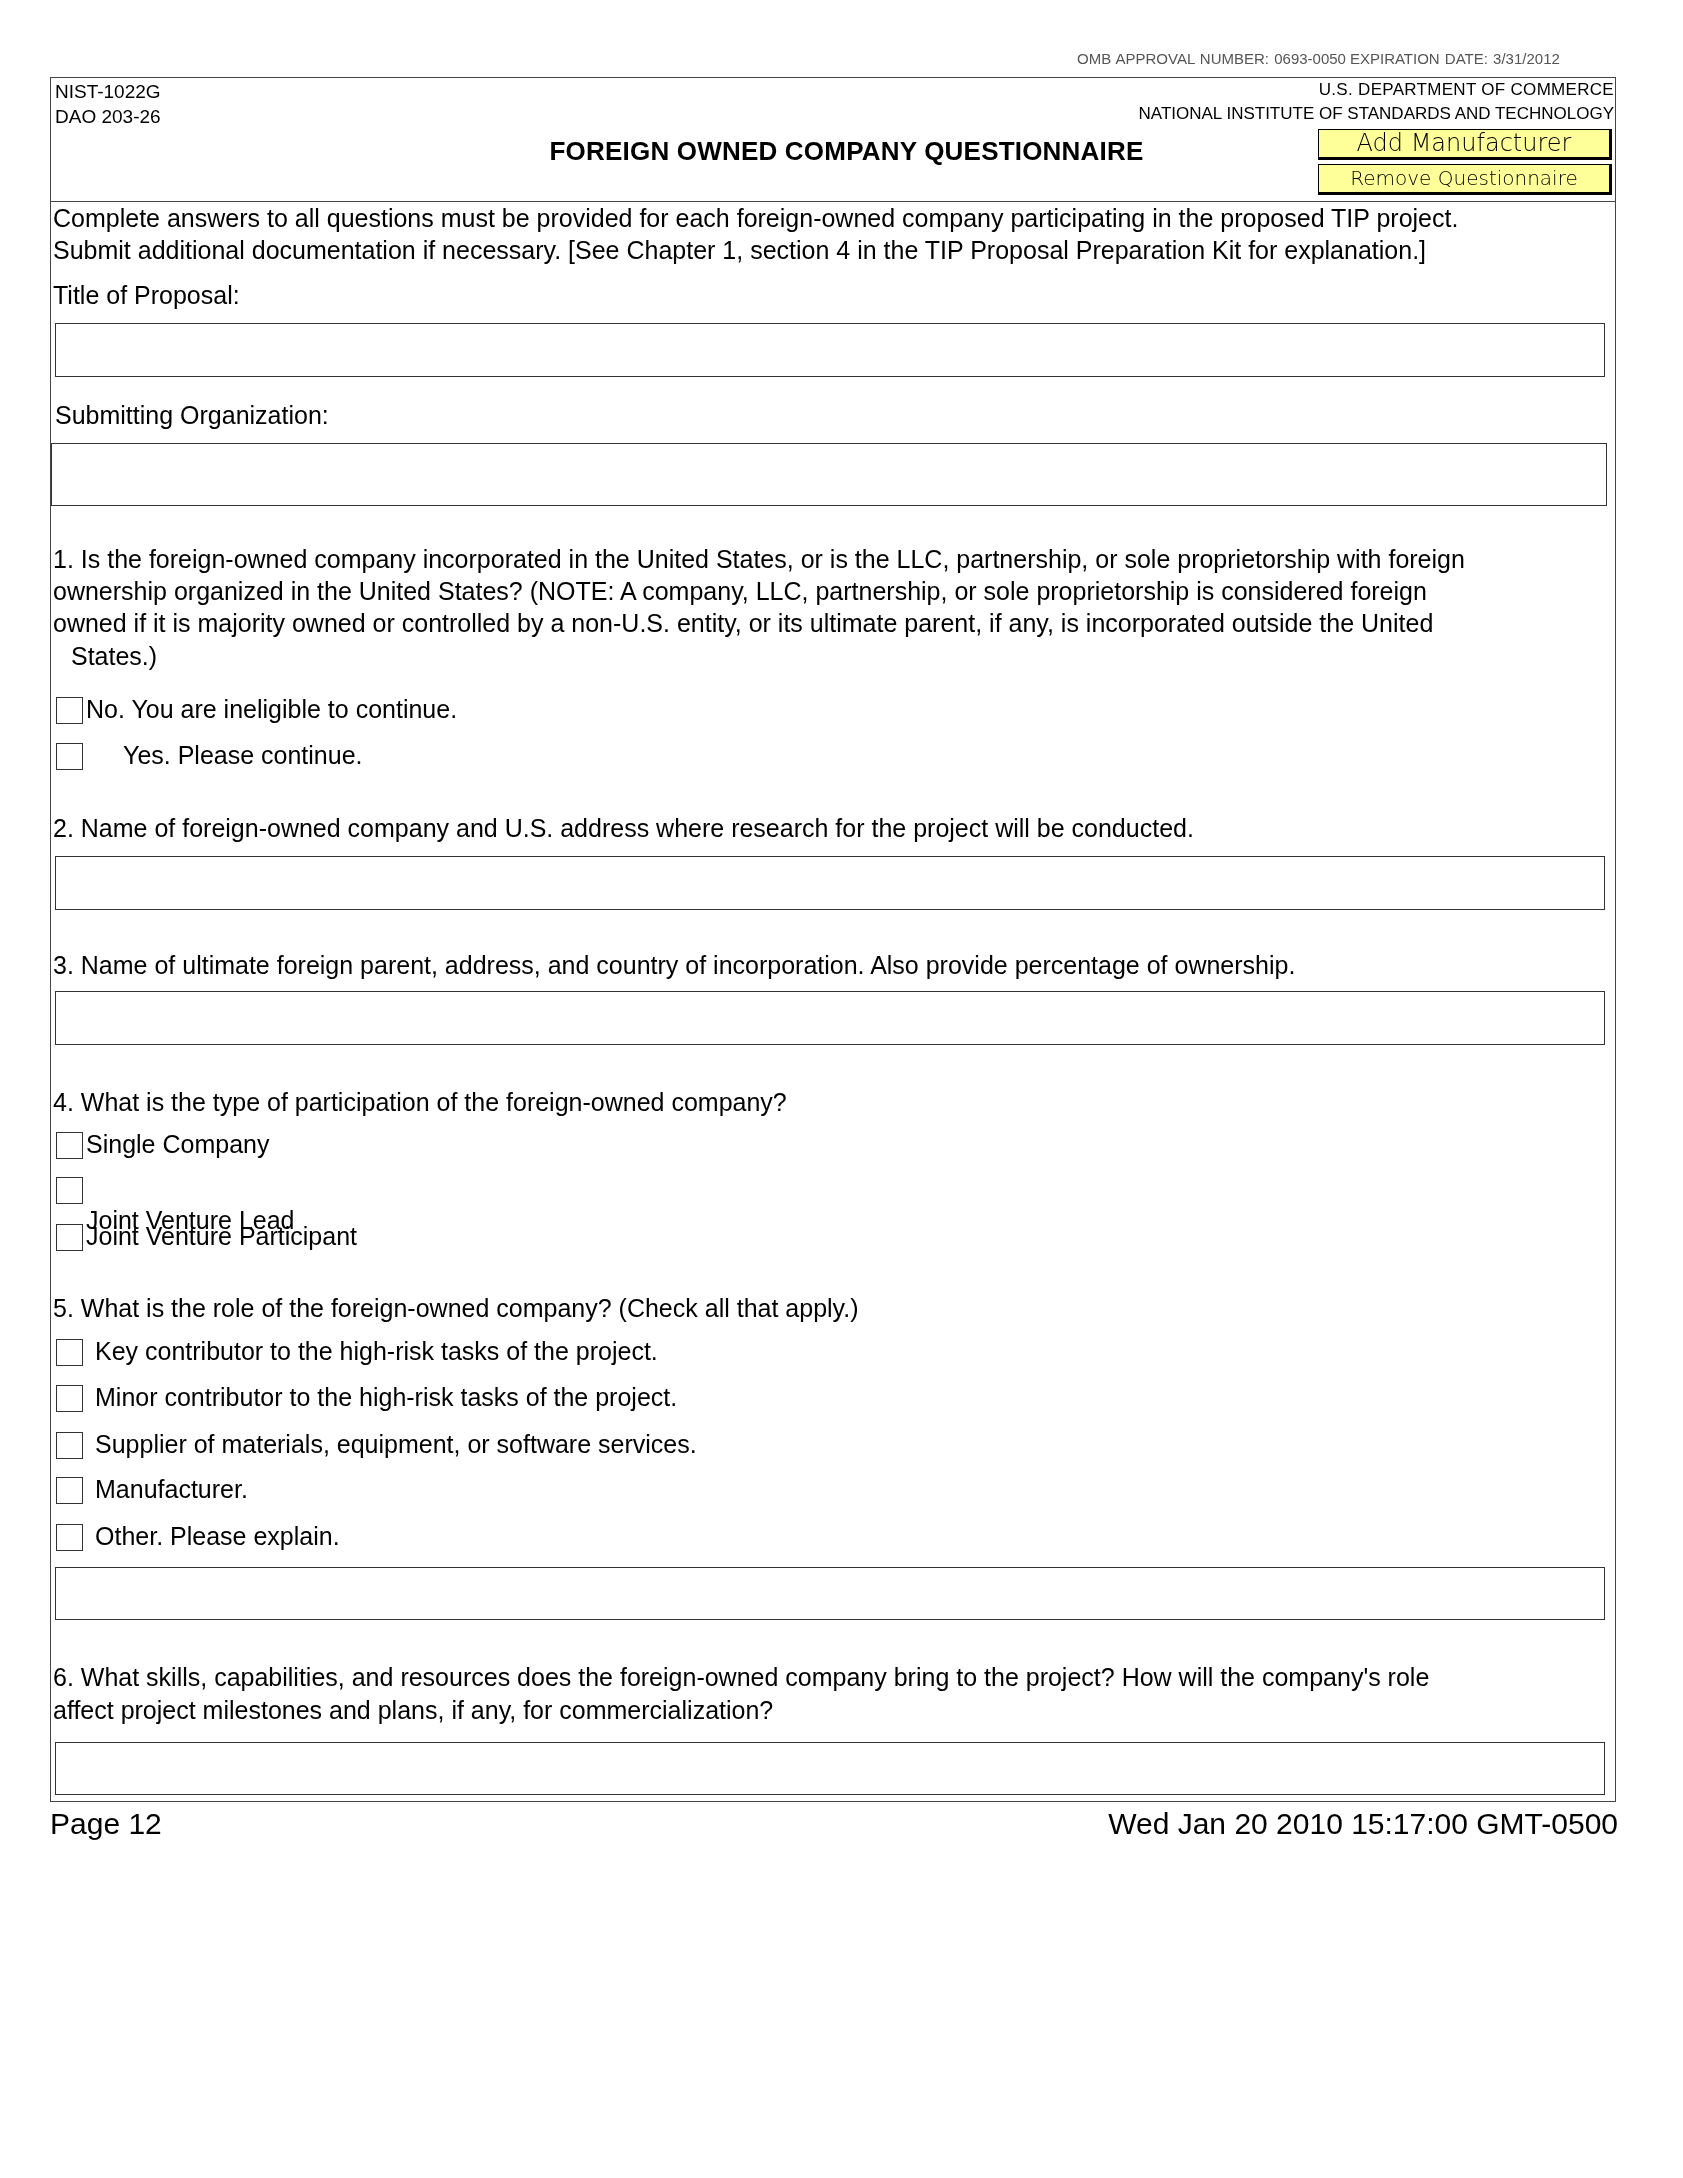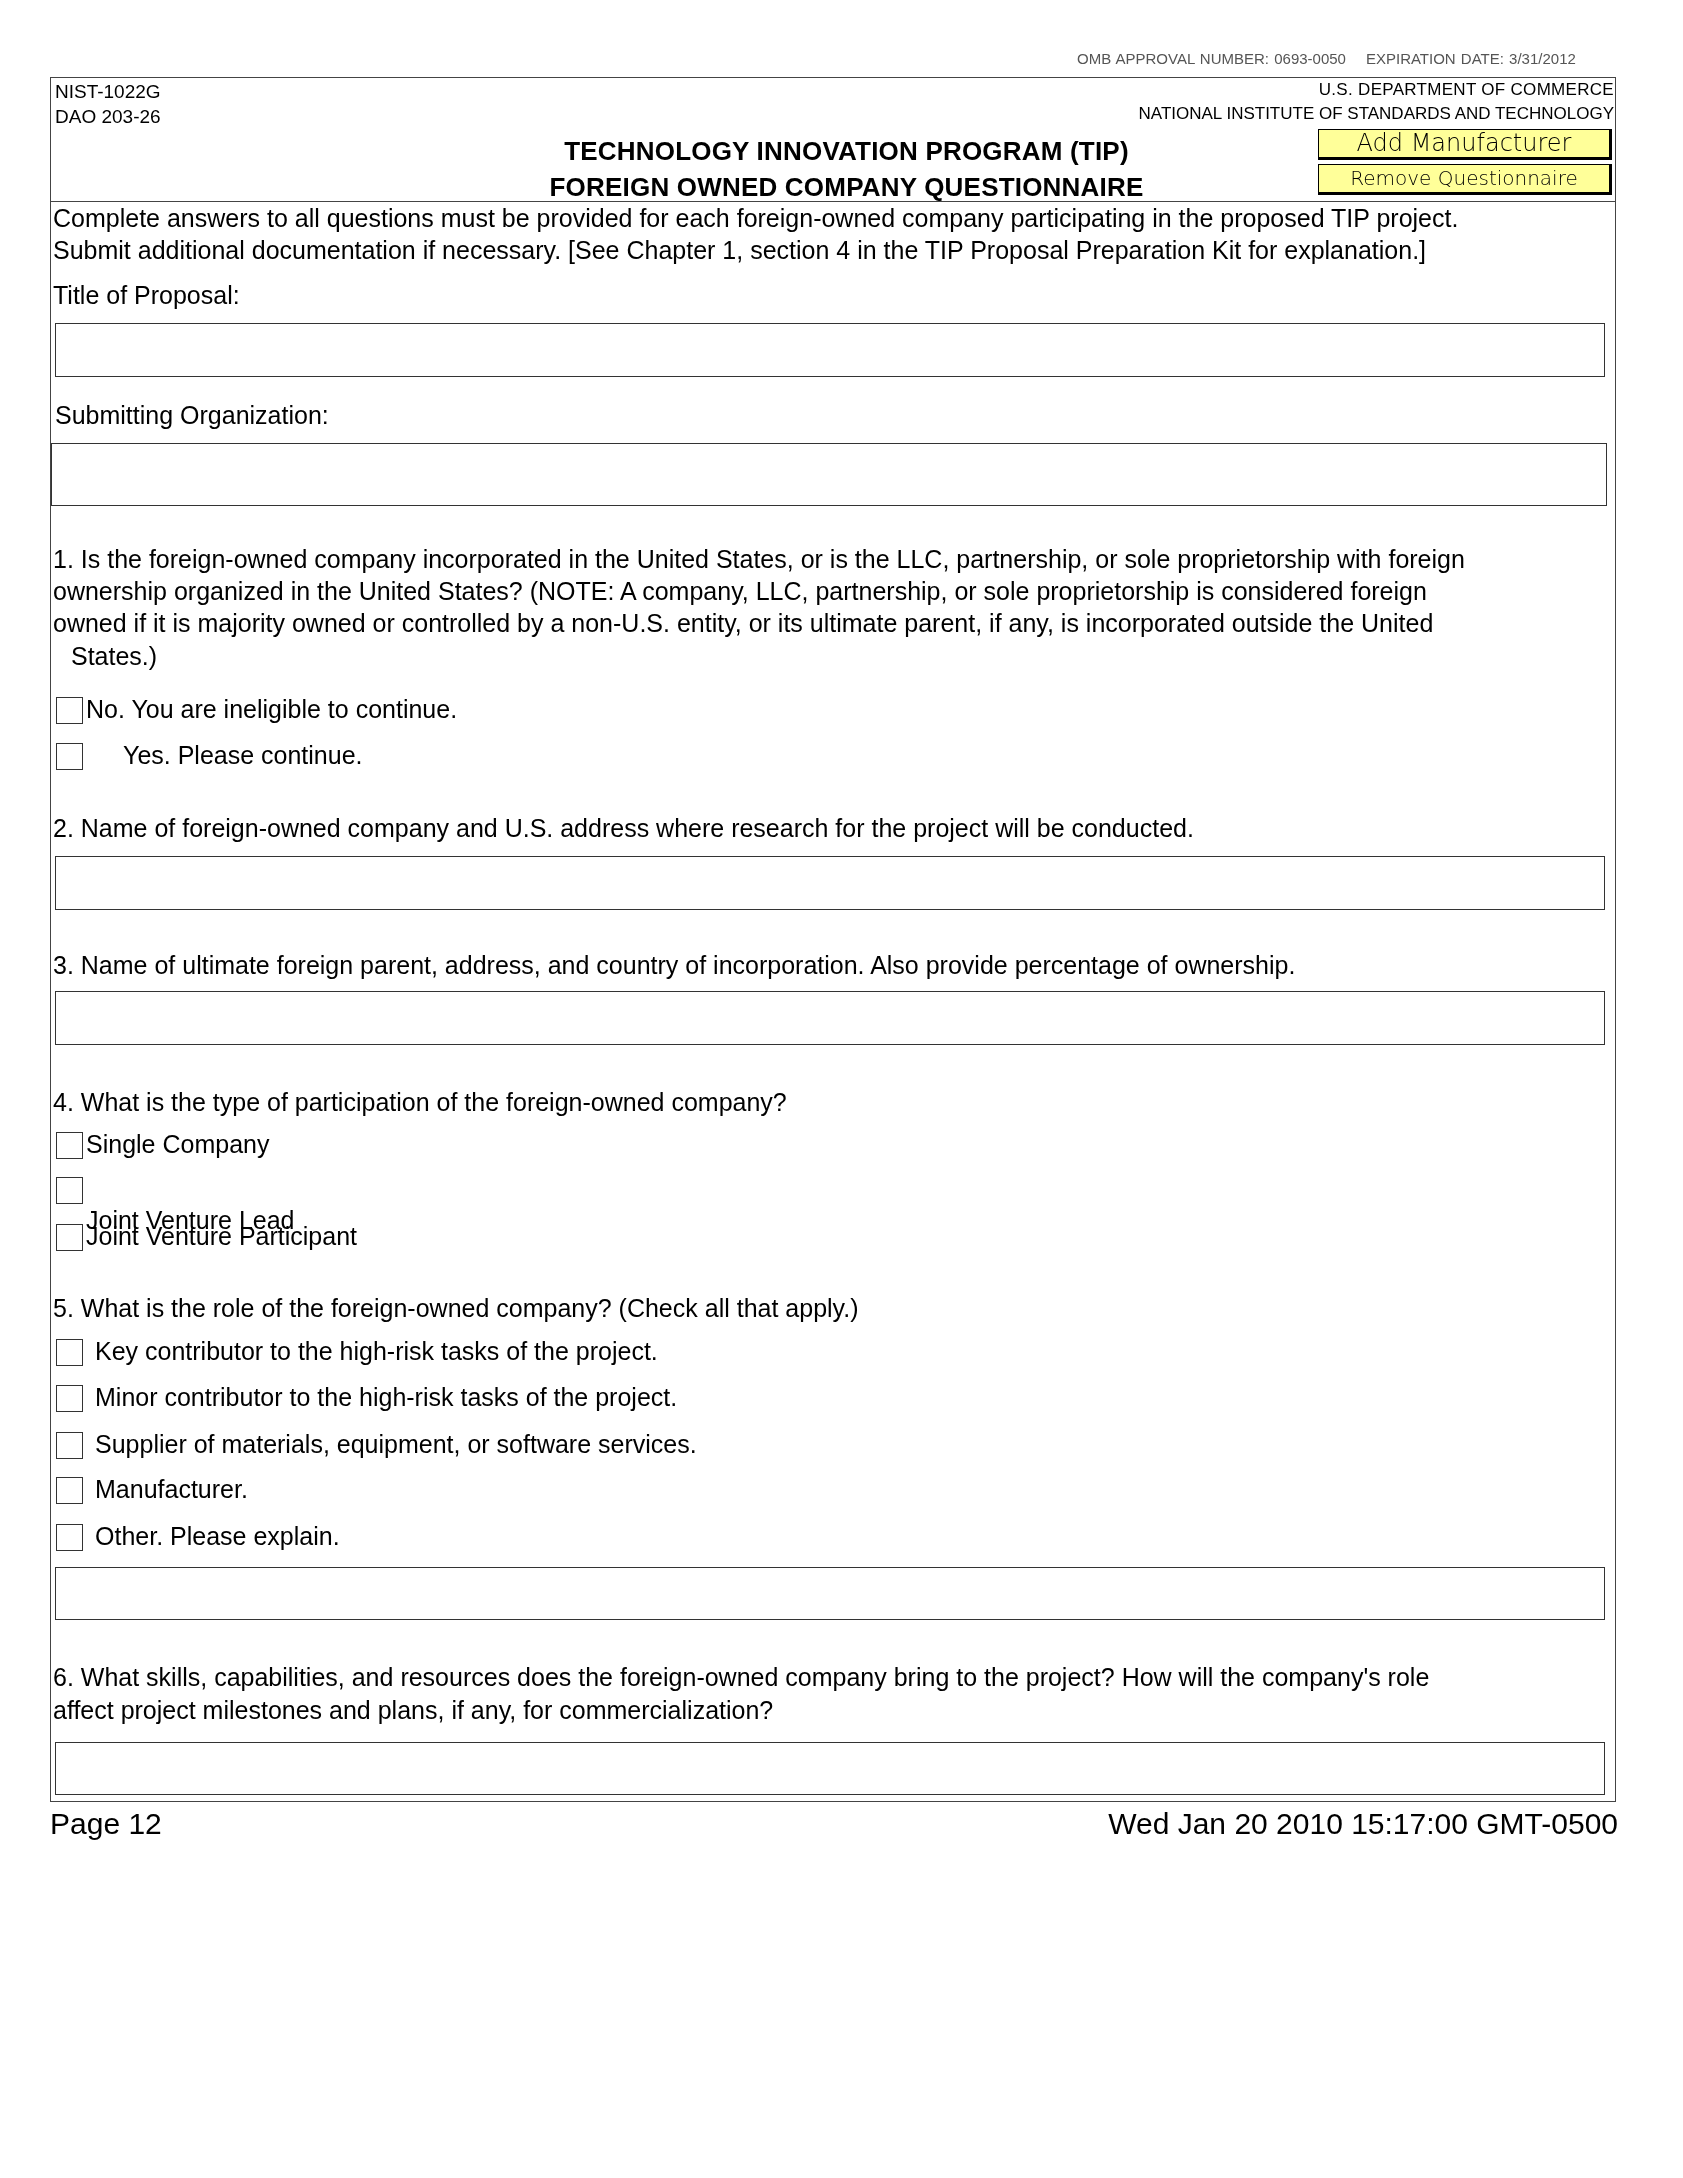--- a/index.html
+++ b/index.html
@@ -1,19 +1,19 @@
 <!DOCTYPE html>
 <html><head>
 <meta charset="utf-8">
 <style>
   html, body { margin:0; padding:0; background:#ffffff; }
   body { width:1683px; height:2178px; position:relative; font-family:"Liberation Sans", sans-serif; color:#000; overflow:hidden; }
   .abs { position:absolute; }
   .omb { left:1069px; top:50px; font-size:15px; color:#555; white-space:nowrap; word-spacing:1px; }
-  .omb span { margin-left:20px; }
+  .omb span { margin-left:4px; }
   .header-box { left:50px; top:77px; width:1566px; height:125px; border:1.5px solid #444; box-sizing:border-box; }
   .form-id { left:55px; top:79px; font-size:19px; line-height:25px; }
   .agency { right:69px; top:78px; font-size:17px; line-height:24px; text-align:right; }
   .agency .dept { font-weight:normal; letter-spacing:0.3px; }
   .title { left:376px; width:941px; top:133px; text-align:center; font-size:26px; font-weight:bold; line-height:36px; letter-spacing:0.2px; }
   .btn { left:1318px; width:294px; height:31px; background:#ffff99; border:1.5px solid #000; border-right:3px solid #000; border-bottom:3px solid #000; box-sizing:border-box; font-size:24px; text-align:center; line-height:26px; cursor:pointer; font-family:"DejaVu Sans", sans-serif; font-weight:300; }
   .btn-add { top:129px; }
   .btn-remove { top:164px; font-size:20px; }
   .main-box { left:50px; top:202px; width:1566px; height:1600px; border:1.5px solid #444; border-top:none; box-sizing:border-box; }
   .txt { font-size:25px; line-height:32px; white-space:nowrap; }
@@ -31,21 +31,20 @@
 <div class="abs header-box"></div>
 <div class="abs form-id">
   <div>NIST-1022G</div>
   <div>DAO 203-26</div>
 </div>
 <div class="abs agency">
   <div class="dept">U.S. DEPARTMENT OF COMMERCE</div>
   <div>NATIONAL INSTITUTE OF STANDARDS AND TECHNOLOGY</div>
 </div>
 <div class="abs title">
-  <div>TECHNOLOGY INNOVATION PROGRAM (TIP)</div>
   <div>FOREIGN OWNED COMPANY QUESTIONNAIRE</div>
 </div>
 <div class="abs btn btn-add">Add Manufacturer</div>
 <div class="abs btn btn-remove">Remove Questionnaire</div>
 
 <div class="abs main-box"></div>
 
 <div class="abs txt" style="left:53px; top:202px;">Complete answers to all questions must be provided for each foreign-owned company participating in the proposed TIP project.</div>
 <div class="abs txt" style="left:53px; top:234px;">Submit additional documentation if necessary. [See Chapter 1, section 4  in the TIP Proposal Preparation Kit for explanation.]</div>
 

